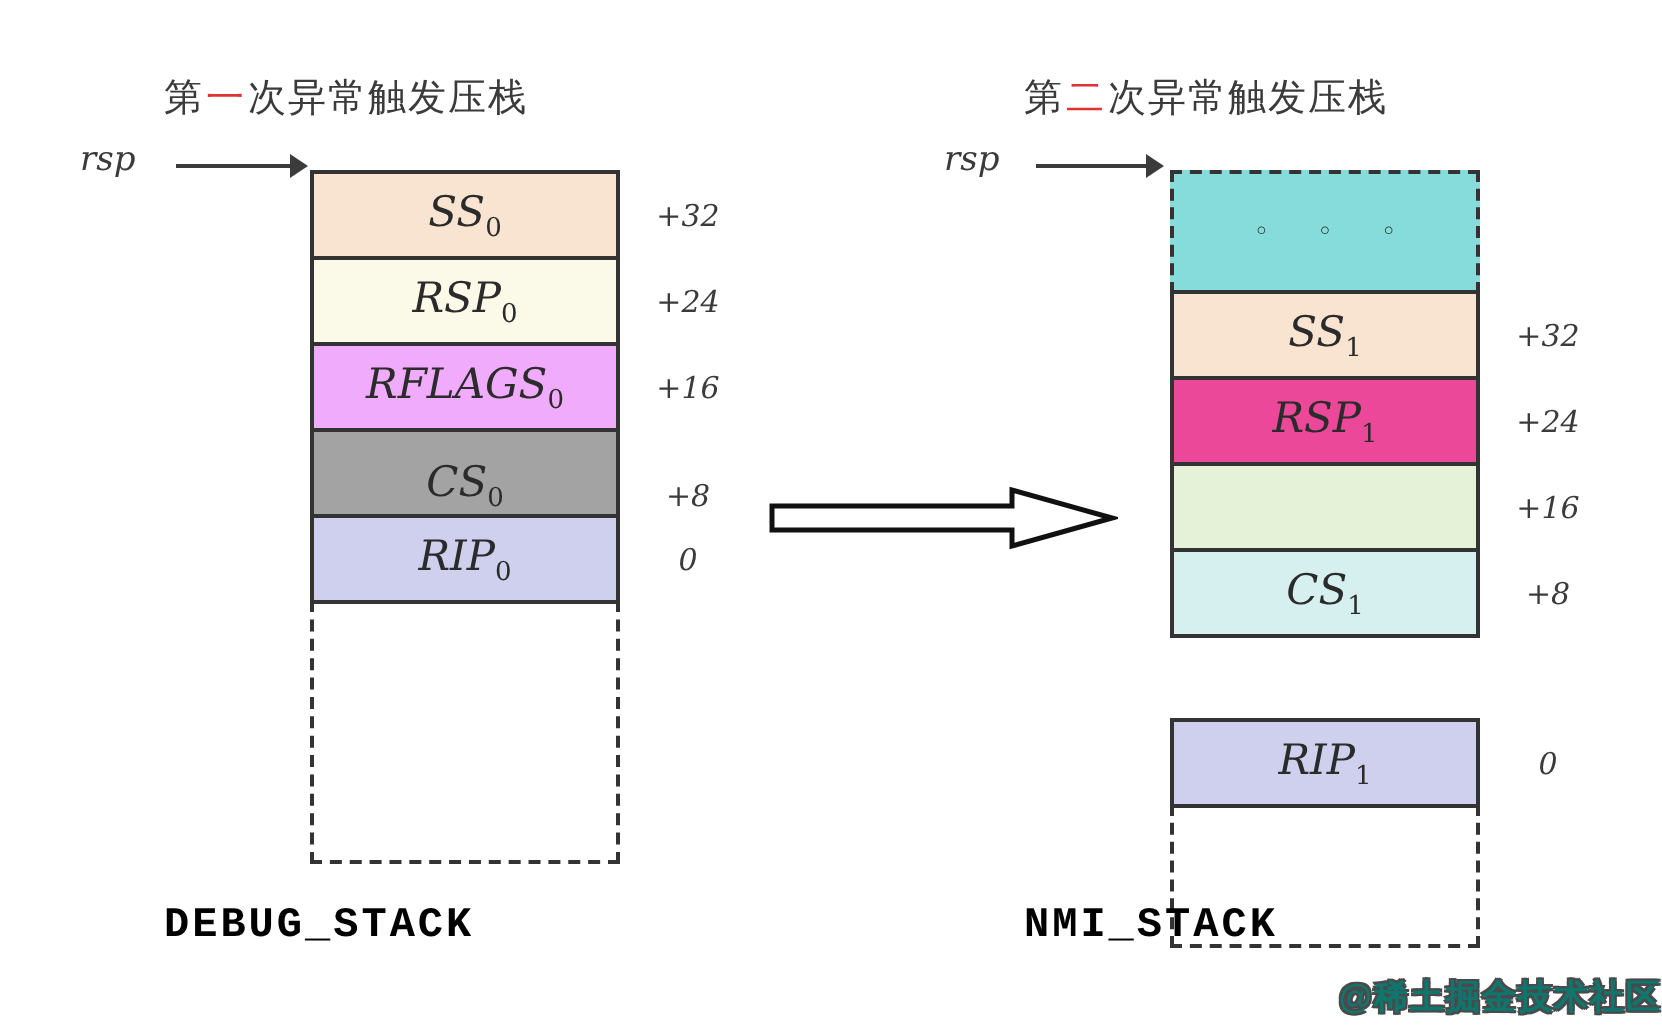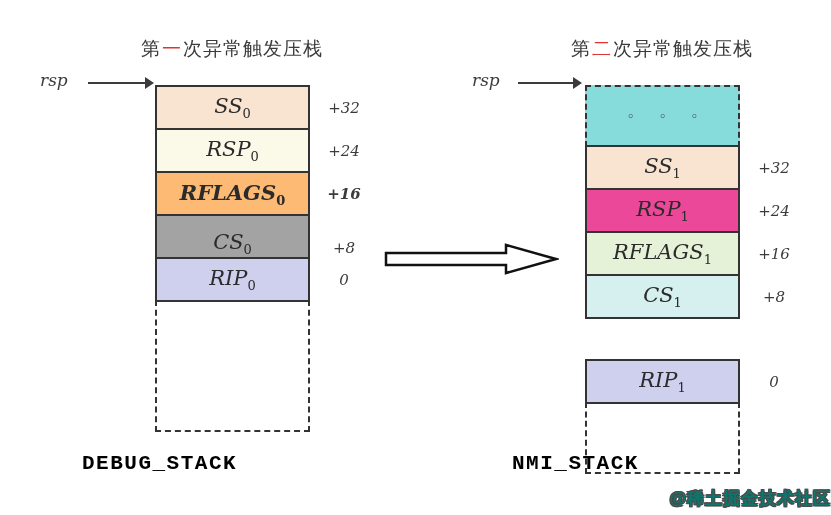--- a/index.html
+++ b/index.html
@@ -1,21 +1,21 @@
 <!DOCTYPE html>
 <html><head>
 <meta charset="utf-8">
 <style>
   html,body{margin:0;padding:0;}
   body{
     width:831px;height:515px;position:relative;background:#ffffff;
     font-family:"Liberation Sans", sans-serif;overflow:hidden;
   }
   .title{
-    position:absolute;top:36px;width:300px;text-align:center;
+    position:absolute;top:36px;width:300px;
     font-size:19px;color:#3b3b3b;letter-spacing:1px;font-weight:500;
   }
   .title .num{color:#e03434;padding:0 1px;}
   .rsp-group{position:absolute;top:70px;height:24px;}
   .rsp-text{
     font-family:"DejaVu Serif", serif;font-style:italic;
     font-size:17px;color:#3b3b3b;position:absolute;top:0;left:0;
   }
   .rsp-line{position:absolute;top:12px;height:2px;background:#3b3b3b;}
   .rsp-head{
@@ -86,21 +86,21 @@
 
 <div class="stack" style="left:155px">
   <div class="cell first" style="background-color: rgb(249, 228, 209);">
     <span class="math"><span>SS</span><sub>0</sub></span>
     <span class="offset">+32</span>
   </div>
   <div class="cell" style="background-color: rgb(251, 249, 232);">
     <span class="math"><span>RSP</span><sub>0</sub></span>
     <span class="offset">+24</span>
   </div>
-  <div class="cell" style="background-color: #fdba74; font-weight: bold;">
+  <div class="cell" style="background-color: #f0abfc;">
     <span class="math"><span>RFLAGS</span><sub>0</sub></span>
     <span class="offset">+16</span>
   </div>
   <div class="cell" style="background-color: #a3a3a3; align-items: flex-end;">
     <span class="math"><span>CS</span><sub>0</sub></span>
     <span class="offset">+8</span>
   </div>
   <div class="cell" style="background-color: rgb(207, 207, 238);">
     <span class="math"><span>RIP</span><sub>0</sub></span>
     <span class="offset">0</span>
@@ -120,21 +120,20 @@
   </div>
   <div class="cell" style="background-color: rgb(249, 228, 209);">
     <span class="math"><span>SS</span><sub>1</sub></span>
     <span class="offset">+32</span>
   </div>
   <div class="cell" style="background-color: #ec4899; align-items: center;">
     <span class="math"><span>RSP</span><sub>1</sub></span>
     <span class="offset">+24</span>
   </div>
   <div class="cell" style="background-color: rgb(230, 242, 215);">
-    <span class="math"><span>RFLAGS</span><sub>1</sub></span>
     <span class="offset">+16</span>
   </div>
   <div class="cell" style="background-color: rgb(213, 240, 238);">
     <span class="math"><span>CS</span><sub>1</sub></span>
     <span class="offset">+8</span>
   </div>
   <div class="cell" style="background-color: rgb(207, 207, 238); margin-top: 40px;">
     <span class="math"><span>RIP</span><sub>1</sub></span>
     <span class="offset">0</span>
   </div>

